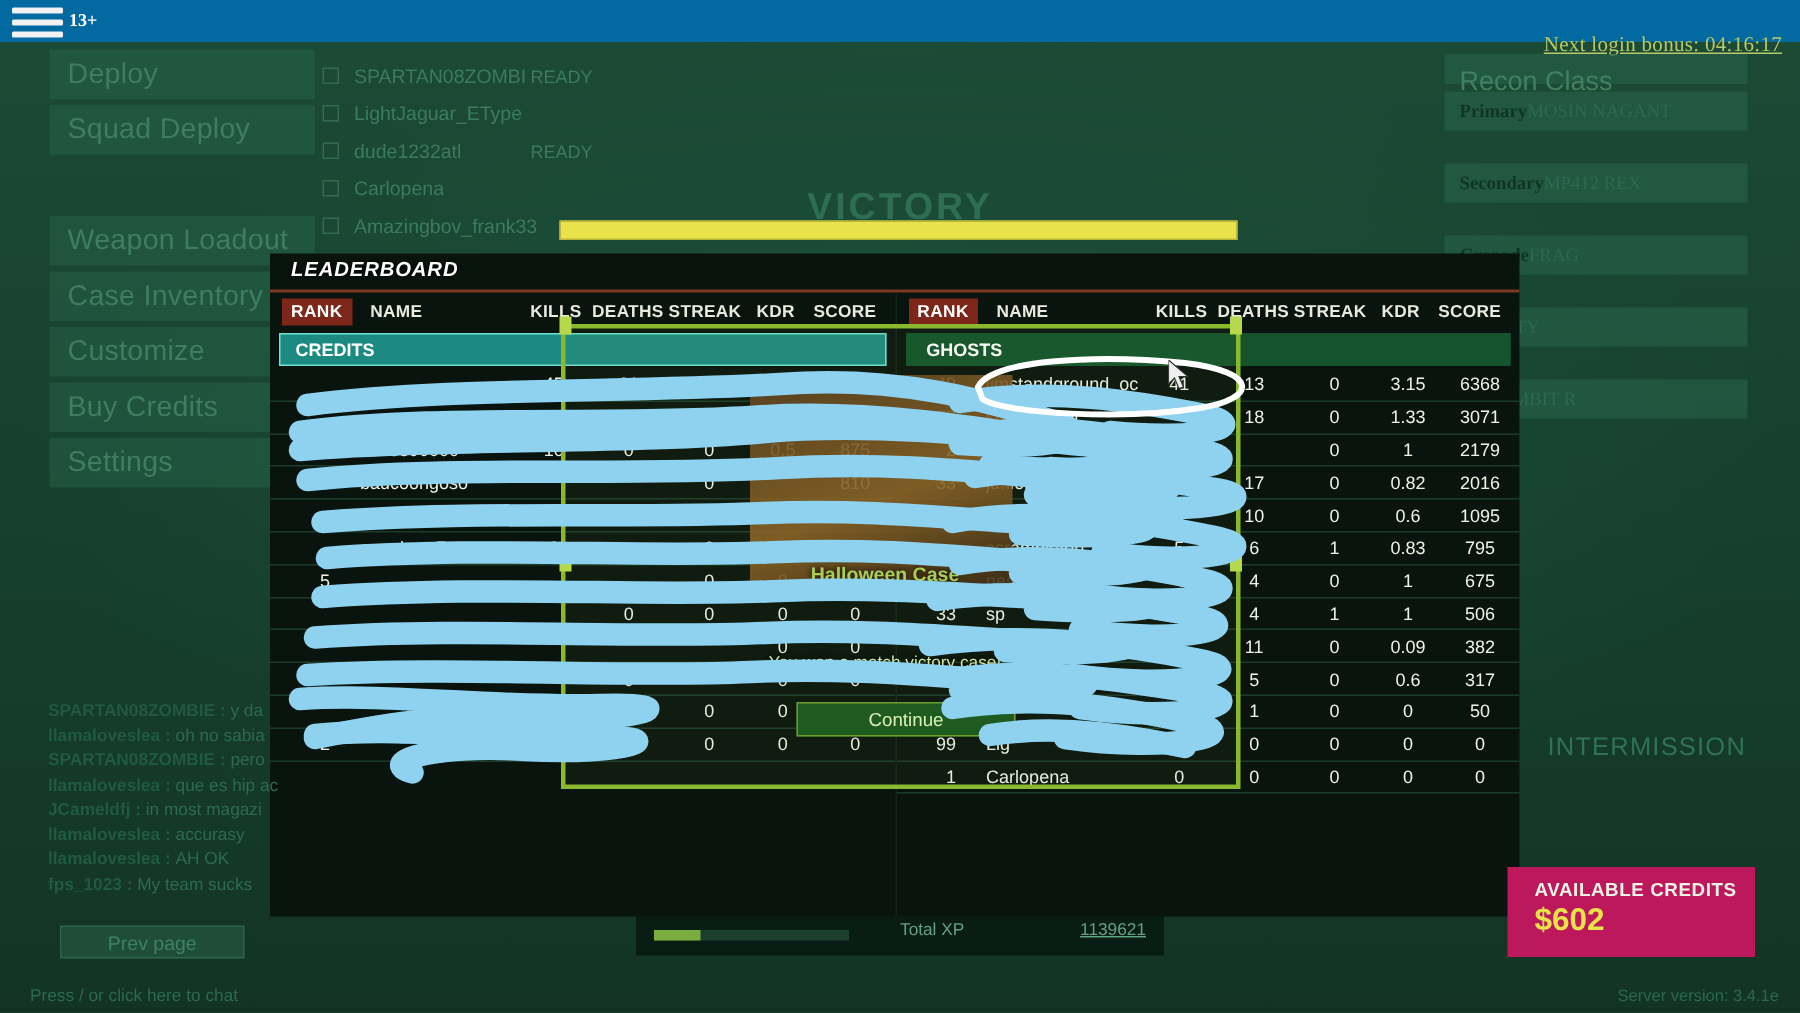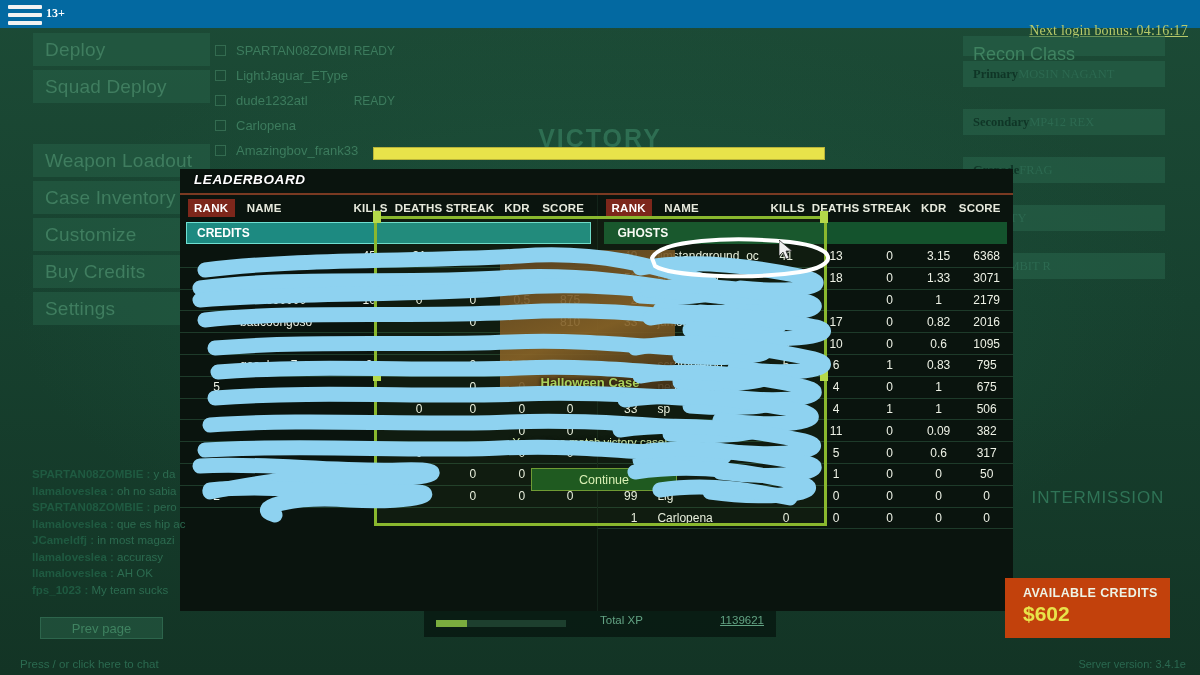--- a/index.html
+++ b/index.html
@@ -59,21 +59,21 @@
   .cp-row { height:26px; display:flex; align-items:center; 
      padding:0 10px; background:rgba(42,104,77,.5); margin-bottom:22px; cursor:pointer;font-family:Liberation Serif, serif; }
   .cp-label { color:#0f3526; font-size:12.5px; font-weight:bold; }
   .cp-val { color:#2c6950; font-size:12.5px; }
 
   .intermission { position:absolute; right:36px; top:488px; color:#2f7356; font-size:17px;
      letter-spacing:.8px; }
 
   
   .credits { position:absolute; left:1005px; top:578px; width:165px; height:60px;
-     background:#c2410c; padding:8px 0 0 18px; }
+     background:#be185d; padding:8px 0 0 18px; }
   .credits-label { color:#eef3e6; font-size:12.5px; font-weight:bold; letter-spacing:.4px; }
   .credits-val { color:#e8e34a; font-size:21px; font-weight:bold; margin-top:2px; }
 
   
   .chat { position:absolute; left:32px; top:466px; width:200px; }
   .chat-line { font-size:11.5px; line-height:16.5px; color:#2c6b50; white-space:nowrap; }
   .chat-user { color:#1f5a41; font-weight:bold; }
   .prevpage { position:absolute; left:40px; top:617px; width:123px; height:22px; line-height:22px;
      text-align:center; color:#3f8260; font-size:13px; background:rgba(44,106,79,.45);
      border:1px solid rgba(60,125,95,.5); cursor:pointer; }

